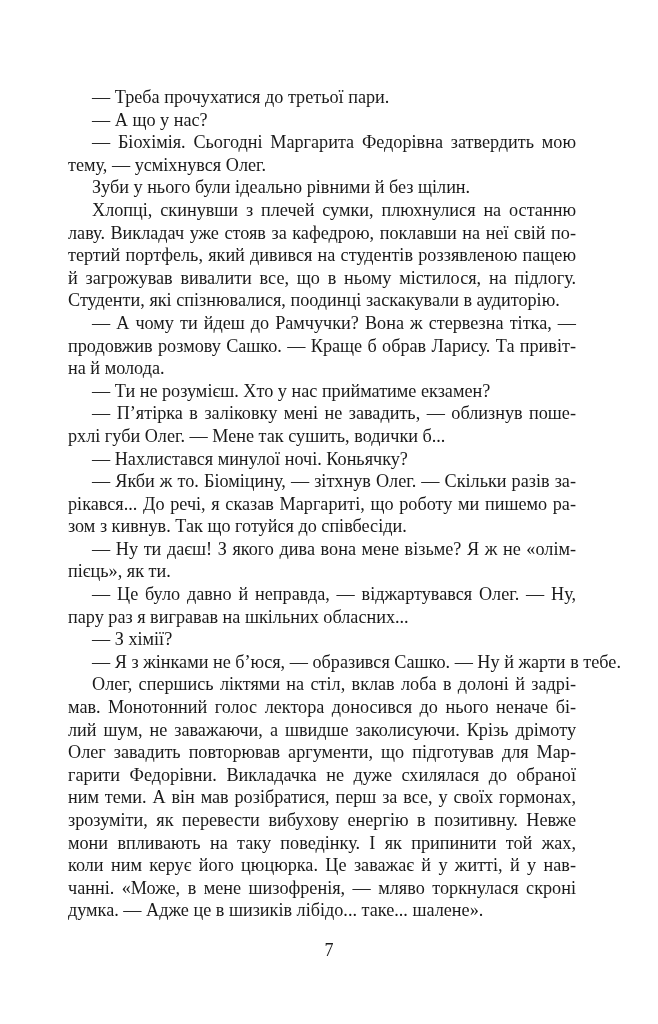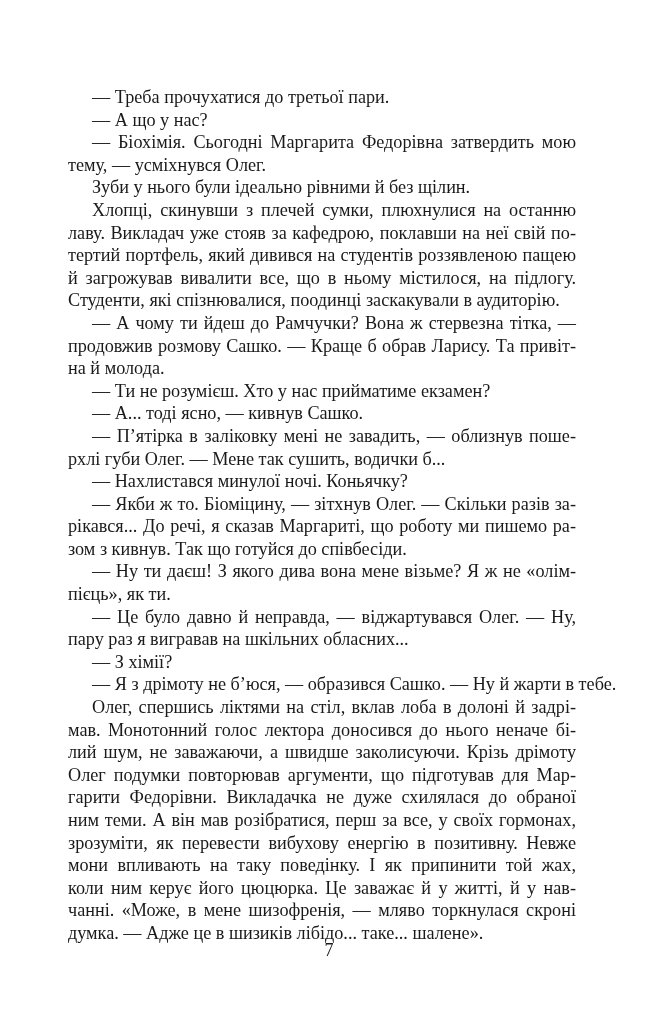--- a/index.html
+++ b/index.html
@@ -44,37 +44,36 @@
     <span class="line indent last">Зуби у нього були ідеально рівними й без щілин.</span>
     <span class="line indent">Хлопці, скинувши з плечей сумки, плюхнулися на останню</span>
     <span class="line">лаву. Викладач уже стояв за кафедрою, поклавши на неї свій по-</span>
     <span class="line">тертий портфель, який дивився на студентів роззявленою пащею</span>
     <span class="line">й загрожував вивалити все, що в ньому містилося, на підлогу.</span>
     <span class="line last">Студенти, які спізнювалися, поодинці заскакували в аудиторію.</span>
     <span class="line indent">— А чому ти йдеш до Рамчучки? Вона ж стервезна тітка, —</span>
     <span class="line">продовжив розмову Сашко. — Краще б обрав Ларису. Та привіт-</span>
     <span class="line last">на й молода.</span>
     <span class="line indent last">— Ти не розумієш. Хто у нас прийматиме екзамен?</span>
-    <span class="line indent last">— А... тоді ясно, — кивнув Сашко.</span>
     <span class="line indent">— П’ятірка в заліковку мені не завадить, — облизнув поше-</span>
     <span class="line last">рхлі губи Олег. — Мене так сушить, водички б...</span>
     <span class="line indent last">— Нахлистався минулої ночі. Коньячку?</span>
     <span class="line indent">— Якби ж то. Біоміцину, — зітхнув Олег. — Скільки разів за-</span>
     <span class="line">рікався... До речі, я сказав Маргариті, що роботу ми пишемо ра-</span>
     <span class="line last">зом з кивнув. Так що готуйся до співбесіди.</span>
     <span class="line indent">— Ну ти даєш! З якого дива вона мене візьме? Я ж не «олім-</span>
     <span class="line last">пієць», як ти.</span>
     <span class="line indent">— Це було давно й неправда, — віджартувався Олег. — Ну,</span>
     <span class="line last">пару раз я вигравав на шкільних обласних...</span>
     <span class="line indent last">— З хімії?</span>
-    <span class="line indent">— Я з дрімоту не б’юся, — образився Сашко. — Ну й жарти в тебе.</span>
+    <span class="line indent">— Я з жінками не б’юся, — образився Сашко. — Ну й жарти в тебе.</span>
     <span class="line indent">Олег, спершись ліктями на стіл, вклав лоба в долоні й задрі-</span>
     <span class="line">мав. Монотонний голос лектора доносився до нього неначе бі-</span>
     <span class="line">лий шум, не заважаючи, а швидше заколисуючи. Крізь дрімоту</span>
-    <span class="line">Олег подумки повторював аргументи, що підготував для Мар-</span>
+    <span class="line">Олег завадить повторював аргументи, що підготував для Мар-</span>
     <span class="line">гарити Федорівни. Викладачка не дуже схилялася до обраної</span>
     <span class="line">ним теми. А він мав розібратися, перш за все, у своїх гормонах,</span>
     <span class="line">зрозуміти, як перевести вибухову енергію в позитивну. Невже</span>
     <span class="line">мони впливають на таку поведінку. І як припинити той жах,</span>
     <span class="line">коли ним керує його цюцюрка. Це заважає й у житті, й у нав-</span>
     <span class="line">чанні. «Може, в мене шизофренія, — мляво торкнулася скроні</span>
     <span class="line last">думка. — Адже це в шизиків лібідо... таке... шалене».</span>
   </div>
 <div class="page-number">7</div>
 

